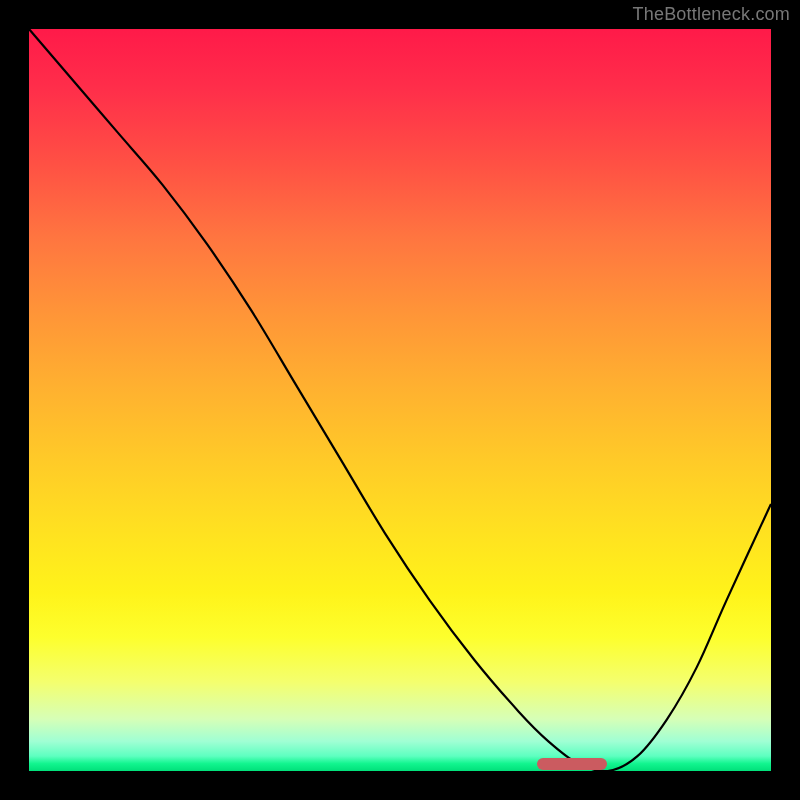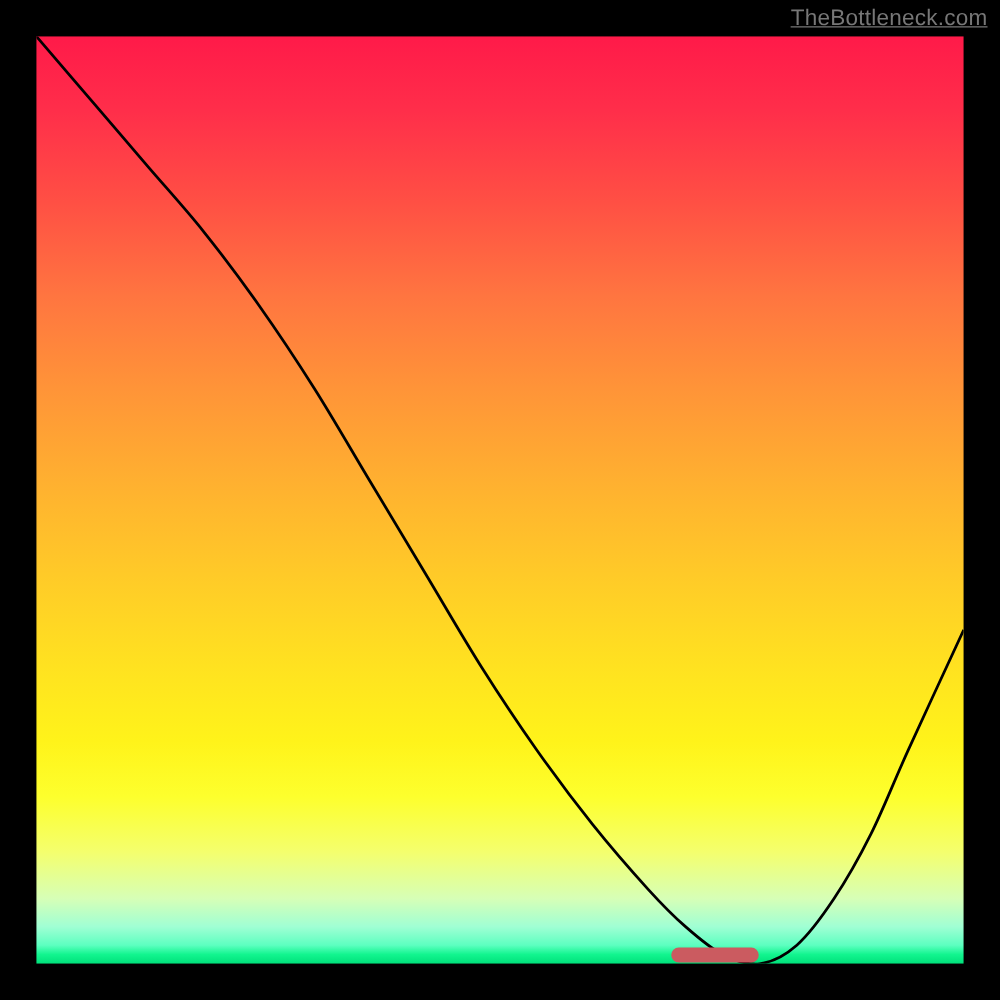--- a/index.html
+++ b/index.html
@@ -63,21 +63,20 @@
     border-radius: 999px;
   }
   .watermark {
     position: absolute;
     top: 4px;
     right: 10px;
     color: #777;
     font-family: Arial, Helvetica, sans-serif;
     font-size: 18px;
     letter-spacing: 0.2px;
-    text-decoration: underline;
   }
 </style>
 </head>
 <body>
 
 <div class="frame">
   <div class="plot-area">
     <div class="gradient"></div>
     <svg class="curve" viewBox="0 0 742 742" preserveAspectRatio="none">
       <path id="curve-path" fill="none" stroke-width="2.2" stroke="#000000" d="M 0 0 C 7.419999999999999 8.656666666666657, 29.68 34.62666666666661, 44.519999999999996 51.93999999999994 C 59.35999999999999 69.25333333333327, 74.19999999999999 86.56666666666666, 89.03999999999999 103.88 C 103.88 121.19333333333333, 118.72 137.26999999999992, 133.56 155.81999999999994 C 148.4 174.36999999999995, 163.23999999999998 194.15666666666672, 178.07999999999998 215.18000000000006 C 192.92 236.2033333333334, 207.76 258.4633333333333, 222.6 281.96 C 237.44 305.45666666666665, 252.28 331.4266666666666, 267.12 356.15999999999997 C 281.96 380.8933333333333, 296.8 405.62666666666667, 311.64 430.36 C 326.47999999999996 455.09333333333336, 341.31999999999994 481.06333333333333, 356.15999999999997 504.56 C 371 528.0566666666666, 385.84000000000003 550.3166666666667, 400.68 571.34 C 415.52 592.3633333333333, 430.36 612.1500000000001, 445.2 630.7 C 460.03999999999996 649.25, 477.35333333333335 669.0366666666666, 489.72 682.64 C 502.0866666666667 696.2433333333333, 509.50666666666666 703.6633333333334, 519.4 712.32 C 529.2933333333333 720.9766666666667, 539.1866666666667 729.6333333333334, 549.08 734.58 C 558.9733333333334 739.5266666666666, 568.8666666666667 743.2366666666667, 578.76 742 C 588.6533333333333 740.7633333333333, 598.5466666666666 735.8166666666666, 608.4399999999999 727.16 C 618.3333333333333 718.5033333333333, 628.2266666666667 704.9, 638.12 690.06 C 648.0133333333333 675.2199999999999, 657.9066666666668 657.9066666666666, 667.8000000000001 638.12 C 677.6933333333334 618.3333333333334, 685.1133333333332 598.5466666666667, 697.4799999999999 571.34 C 709.8466666666666 544.1333333333333, 734.5799999999999 490.95666666666665, 742 474.88"></path>

